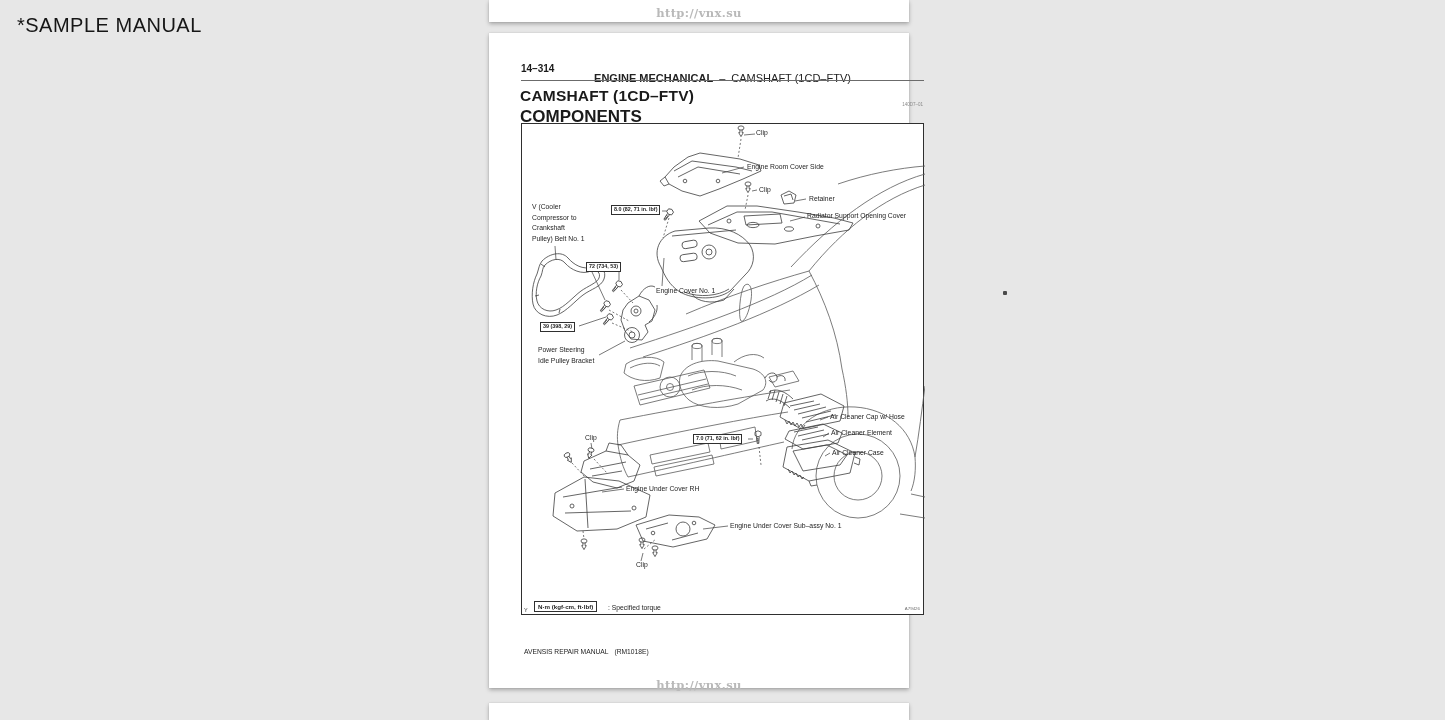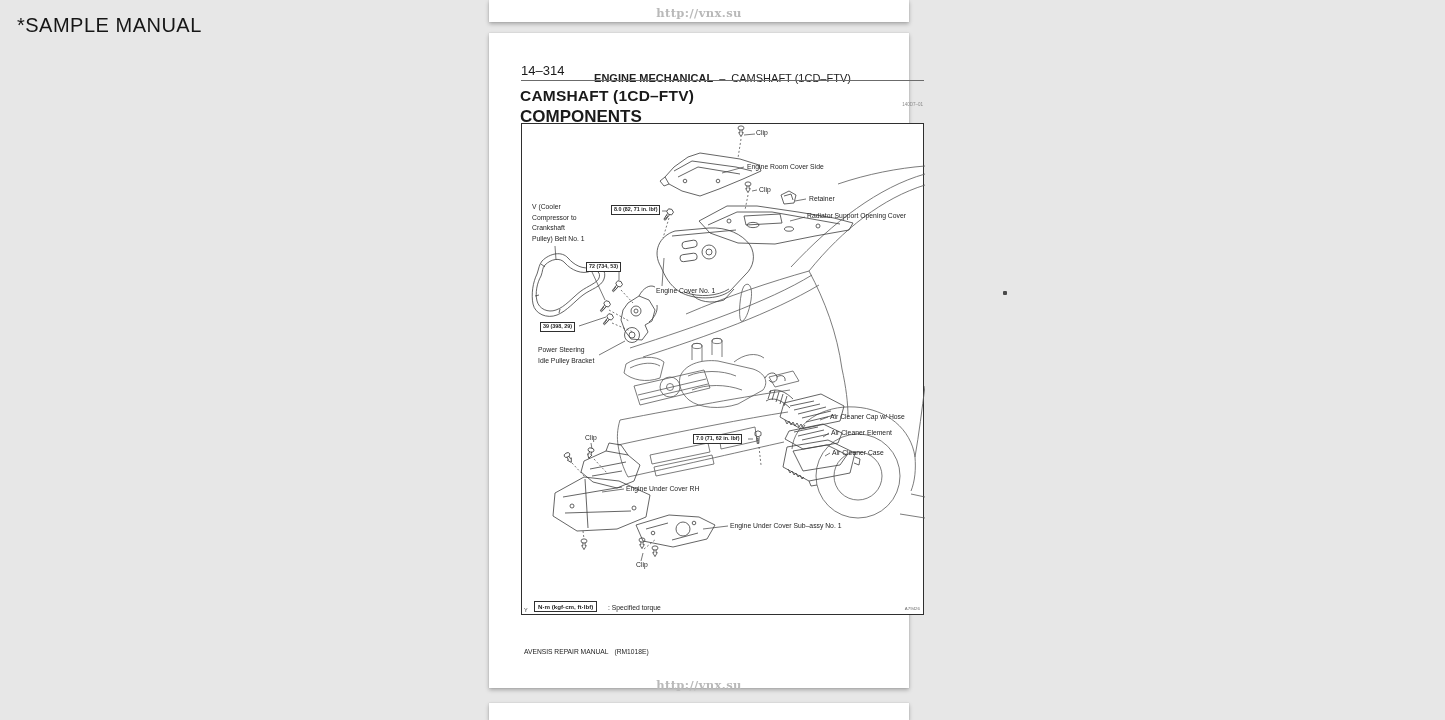--- a/index.html
+++ b/index.html
@@ -26,21 +26,21 @@
   .page-top { top:0; height:22px; }
   .page-main { top:33px; height:655px; }
   .page-bottom { top:703px; height:17px; }
   .wm {
     position:absolute; left:0; width:100%; text-align:center;
     font-family:"DejaVu Serif", serif; font-weight:bold;
     font-size:11.5px; color:#b9b9b9; letter-spacing:0.4px;
   }
   .wm-top { bottom:2px; }
   .wm-bottom { top:645px; }
-  .pm-num { position:absolute; left:32px; top:30px; font-size:13px; font-weight:normal; }
+  .pm-num { position:absolute; left:32px; top:30px; font-size:10px; font-weight:bold; }
   .runhead {
     position:absolute; left:32px; top:39px; width:403px; text-align:center;
     font-size:11px; color:#222; white-space:nowrap;
   }
   .runhead .rh-bold { font-weight:bold; }
   .runhead .rh-sep { padding:0 6px; }
   .pm-rule { position:absolute; left:32px; top:47px; width:403px; height:1.4px; background:#6b6b6b; }
   .pm-title { position:absolute; left:31px; top:54px; font-size:15.5px; font-weight:bold; letter-spacing:0.2px; }
   .pm-subtitle { position:absolute; left:31px; top:74px; font-size:17px; font-weight:bold; }
   .sec-code { position:absolute; left:394px; top:69px; width:40px; text-align:right; font-size:4.5px; color:#8a8a8a; }

